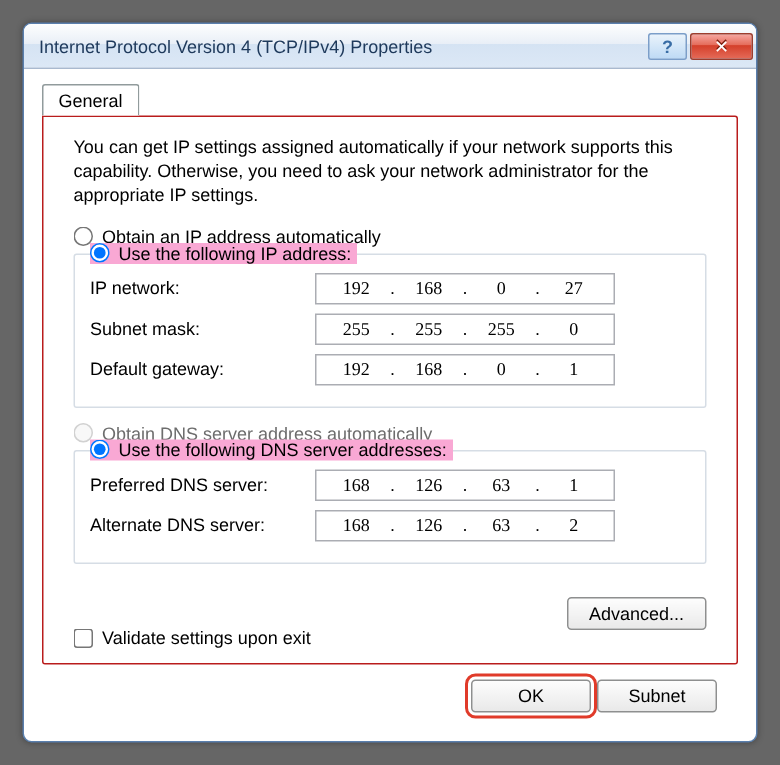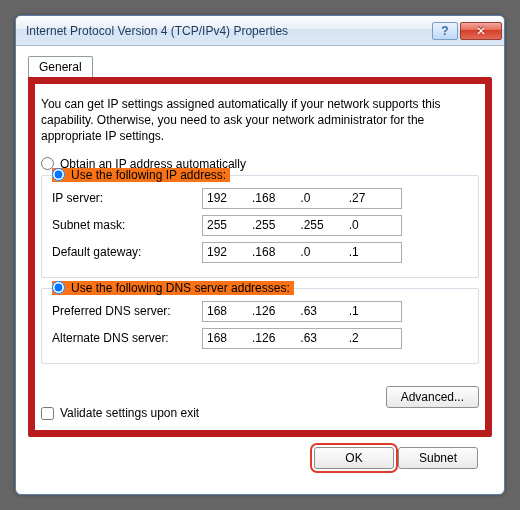--- a/index.html
+++ b/index.html
@@ -6,30 +6,30 @@
   body { background: #666; width: 520px; height: 510px; padding: 15px; }
   .window { background: #fff; border: 1px solid #5a7fad; border-radius: 6px; width: 490px; height: 480px; box-shadow: 0 0 4px rgba(0,0,0,0.3); overflow: hidden; }
   .titlebar { height: 30px; background: linear-gradient(to bottom, #fdfefe 0%, #e9eff7 45%, #d5e3f3 46%, #dce8f6 100%); border-bottom: 1px solid #a9b9cf; display: flex; align-items: center; padding: 0 2px 0 10px; }
   .title { color: #1e395b; flex: 1; }
   .tb-btn { width: 26px; height: 18px; margin-left: 2px; border-radius: 2px; display: flex; align-items: center; justify-content: center; font-size: 10px; }
   .tb-help { background: linear-gradient(#eaf3fb,#bedaf5); border: 1px solid #7b9ec9; color: #396da5; font-weight: bold; }
   .tb-close { width: 42px; background: linear-gradient(#f5a6a0,#e46a58 45%,#d43f2a 46%,#e46a58); border: 1px solid #9c3d2e; color: #fff; text-shadow: 0 -1px 0 #7a1e0f; }
   .content { padding: 10px 12px 8px; }
   .tabstrip { position: relative; height: 22px; }
   .tab { position: absolute; top: 0; left: 0; background: #fff; border: 1px solid #919b9c; border-bottom: none; border-radius: 2px 2px 0 0; padding: 3px 10px; z-index: 2; text-align: right; }
-  .panel { border: 7px solid #b91c1c; border-radius: 0 2px 2px 2px; padding: 12px 6px 10px; margin-top: 21px; position: relative; }
+  .panel { border: 1px solid #b91c1c; border-radius: 0 2px 2px 2px; padding: 12px 20px 10px; margin-top: 21px; position: relative; }
   .desc { color: #000; line-height: 1.35; margin-bottom: 12px; }
   .radio-row { display: flex; align-items: center; gap: 6px; margin: 4px 0; }
   .radio-row.disabled { color: #6d6d6d; }
   .group { border: 1px solid #d6dde5; margin: 2px 0 10px; padding: 0 10px 8px; border-radius: 2px; position: relative; }
-  .group .radio-row { margin-top: -8px; background: #f97316; padding-right: 4px; width: fit-content; }
+  .group .radio-row { margin-top: -8px; background: #f9a8d4; padding-right: 4px; width: fit-content; }
   .field { display: flex; align-items: center; margin: 6px 0; }
   .field-label { width: 150px; }
   .ip-input { border: 1px solid #abadb3; height: 21px; width: 200px; background: #fff; display: flex; align-items: center; padding: 0 4px; }
-  .oct { flex: 1; border: none; outline: none; width: 30px; font-size: 12px; }
+  .oct { flex: 1; text-align: center; border: none; outline: none; width: 30px; font-size: 12px; font-family: Liberation Serif, serif; }
   .dot { color: #000; }
   .validate-row { display: flex; align-items: center; justify-content: space-between; margin-top: 4px; }
   .chk-row { display: flex; align-items: flex-end; gap: 6px; margin-top: 32px; }
   .btn { background: linear-gradient(#fdfdfd,#e9e9e9); border: 1px solid #8e8f8f; border-radius: 3px; padding: 3px 14px; min-width: 80px; text-align: center; cursor: default; }
   .footer { display: flex; justify-content: flex-end; gap: 4px; padding: 10px 14px 0; }
   .ok-hl { outline: 2px solid #e03b2a; outline-offset: 2px; }
   input[type=radio], input[type=checkbox] { width: 13px; height: 13px; }
   input[type=radio]:disabled + span { color: #6d6d6d; }
 </style>
 </head>
@@ -56,21 +56,21 @@
         <input type="radio" name="ipmode" style="">
         <span>Obtain an IP address automatically</span>
       </div>
 
       <div class="group">
         <div class="radio-row">
           <input type="radio" name="ipmode" checked="" style="">
           <span>Use the following IP address:</span>
         </div>
         <div class="field">
-          <span class="field-label">IP server:</span>
+          <span class="field-label">IP network:</span>
           <div class="ip-input">
             <input class="oct" value="192" style="">
               <span class="dot">.</span>
             <input class="oct" value="168" style="">
               <span class="dot">.</span>
             <input class="oct" value="0" style="">
               <span class="dot">.</span>
             <input class="oct" value="27" style="">
           </div>
         </div>
@@ -93,20 +93,24 @@
               <span class="dot">.</span>
             <input class="oct" value="168" style="">
               <span class="dot">.</span>
             <input class="oct" value="0" style="">
               <span class="dot">.</span>
             <input class="oct" value="1" style="">
           </div>
         </div>
       </div>
 
+      <div class="radio-row disabled">
+        <input type="radio" name="dnsmode" disabled="" style="">
+        <span>Obtain DNS server address automatically</span>
+      </div>
 
       <div class="group">
         <div class="radio-row">
           <input type="radio" name="dnsmode" checked="" style="">
           <span>Use the following DNS server addresses:</span>
         </div>
         <div class="field">
           <span class="field-label">Preferred DNS server:</span>
           <div class="ip-input">
             <input class="oct" value="168" style="">

